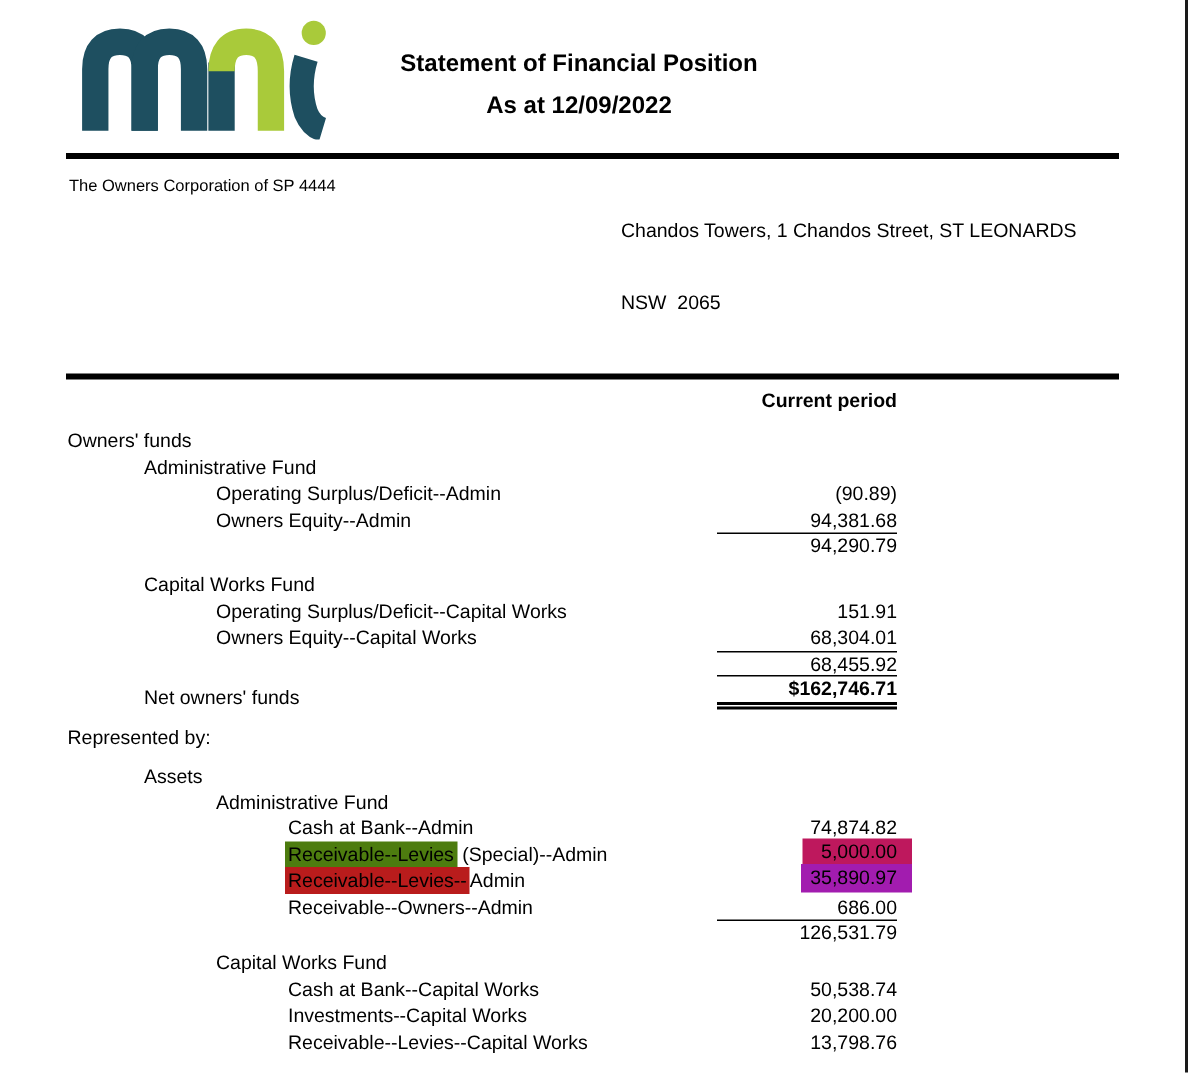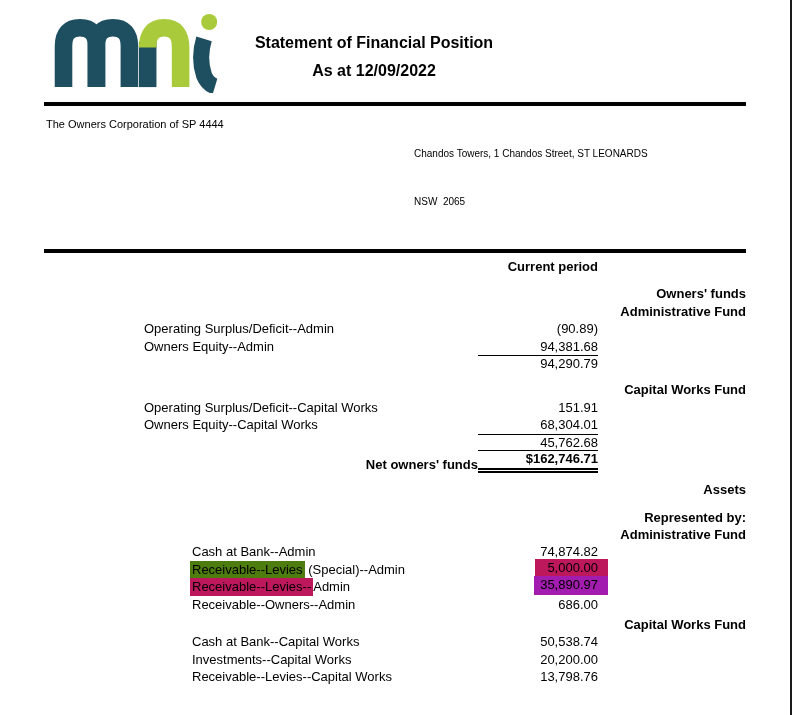--- a/index.html
+++ b/index.html
@@ -7,38 +7,38 @@
     width:794px;height:715px;overflow:hidden;position:relative;
     background:#ffffff;color:#000;
     font-family:"Liberation Sans","DejaVu Sans",sans-serif;
   }
   .window-border-right{position:absolute;top:0;right:2px;width:2px;height:715px;background:#1a1a1a;}
   .content{position:absolute;left:44px;top:0;width:702px;}
 
   
   .header{position:relative;height:102px;}
   .logo{position:absolute;left:10px;top:8px;}
-  .title-block{position:absolute;left:140px;top:33px;width:380px;text-align:center;}
+  .title-block{position:absolute;left:152px;top:33px;width:380px;text-align:center;}
   .title-line{font-size:16px;font-weight:700;line-height:19px;}
   .title-line.second{margin-top:9px;}
 
   .rule-thick{height:4px;background:#000;}
 
   .org-row{display:flex;padding:8px 0 7px 2px;}
   .org-name{flex:1;font-size:11px;line-height:20px;}
-  .address{width:332px;font-size:10px;line-height:16px;white-space:pre-wrap;}
+  .address{width:332px;font-size:13px;line-height:16px;white-space:pre-wrap;}
 
   .col-header{font-weight:700;text-align:right;margin:6px 148px 4px 0;height:17px;font-size:13px;}
 
   
   .rows{margin-top:9px;font-size:13px;}
   .row{display:flex;align-items:flex-end;height:17.4px;line-height:16px;}
   .lbl{flex:1;white-space:nowrap;}
   .val{width:120px;margin-right:148px;text-align:right;}
-  .b{font-weight:700;text-align:right;}
+  .b{font-weight:400;}
   .ind0{padding-left:1px}
   .ind1{padding-left:52px}
   .ind2{padding-left:100px}
   .ind3{padding-left:148px}
   .rule-above{border-top:1px solid #000;}
   .net-val{border-top:1px solid #000;border-bottom:5px double #000;font-weight:700;padding-bottom:1px;}
   .mt3{margin-top:3px}.mt5{margin-top:5px}.mt8{margin-top:8px}.mt9{margin-top:9px}.mt10{margin-top:10px}
   .hl{background:#fcf000;}
   .hl-label{padding:1px 2px 2px 2px;margin-left:-2px;}
   .hl-val{padding:1px 10px 2px 6px;margin-right:-10px;display:inline-block;}
@@ -114,54 +114,58 @@
     <div class="row">
       <div class="lbl ind2">Operating Surplus/Deficit--Capital Works</div>
       <div class="val">151.91</div>
     </div>
     <div class="row">
       <div class="lbl ind2">Owners Equity--Capital Works</div>
       <div class="val">68,304.01</div>
     </div>
     <div class="row">
       <div class="lbl"></div>
-      <div class="val rule-above">45,762.68</div>
+      <div class="val rule-above">68,455.92</div>
     </div>
 
     <div class="row mt5">
       <div class="lbl ind1 b">Net owners' funds</div>
       <div class="val net-val">$162,746.71</div>
     </div>
 
+    <div class="row mt10">
+      <div class="lbl ind0 b">Represented by:</div>
+    </div>
+
     <div class="row mt8">
       <div class="lbl ind1 b">Assets</div>
-    </div>
-
-    <div class="row mt10">
-      <div class="lbl ind0 b">Represented by:</div>
     </div>
 
     <div class="row">
       <div class="lbl ind2 b">Administrative Fund</div>
     </div>
     <div class="row">
       <div class="lbl ind3">Cash at Bank--Admin</div>
       <div class="val">74,874.82</div>
     </div>
     <div class="row">
       <div class="lbl ind3"><span class="hl hl-label" style="background: #4d7c0f;">Receivable--Levies</span><span> (Special)--Admin</span></div>
       <div class="val"><span class="hl hl-val" style="background: #be185d; padding-left: 12px;">5,000.00</span></div>
     </div>
     <div class="row">
-      <div class="lbl ind3"><span class="hl hl-label" style="background: #be185d;">Receivable--Levies--</span><span>Admin</span></div>
+      <div class="lbl ind3"><span class="hl hl-label" style="background: #b91c1c;">Receivable--Levies--</span><span>Admin</span></div>
       <div class="val"><span class="hl hl-val" style="background: #a21caf;">35,890.97</span></div>
     </div>
     <div class="row">
       <div class="lbl ind3">Receivable--Owners--Admin</div>
       <div class="val">686.00</div>
+    </div>
+    <div class="row">
+      <div class="lbl"></div>
+      <div class="val rule-above">126,531.79</div>
     </div>
 
     <div class="row mt3">
       <div class="lbl ind2 b">Capital Works Fund</div>
     </div>
     <div class="row">
       <div class="lbl ind3">Cash at Bank--Capital Works</div>
       <div class="val">50,538.74</div>
     </div>
     <div class="row">

